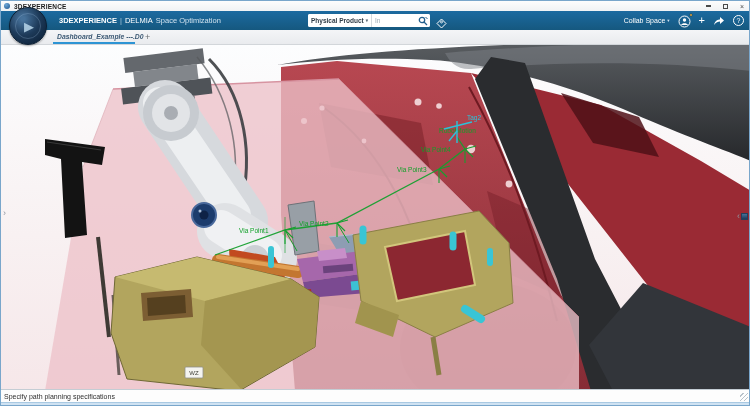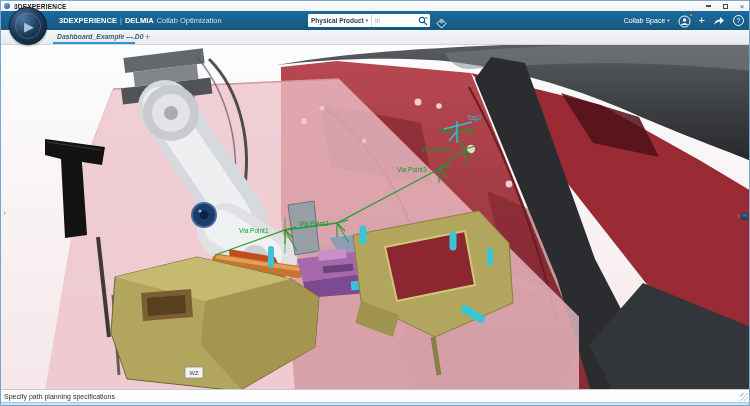--- a/index.html
+++ b/index.html
@@ -18,21 +18,21 @@
   .win-btn { font-size:7px; line-height:7px; color:#4a4a4a; cursor:default; }
   .min-shape { width:5px; height:1.5px; background:#4a4a4a; }
   .max-shape { width:5px; height:5px; border:1px solid #4a4a4a; }
 
   
   .appbar { height:19px; background:linear-gradient(#1c6aa0,#15587f); position:relative; flex:none; }
   .brand { position:absolute; left:58px; top:0; height:19px; display:flex; align-items:center;
            font-size:7.5px; color:#fff; white-space:nowrap; }
   .brand .b1 { font-weight:bold; }
   .brand .dv { margin:0 3px; color:#a8c6da; font-weight:normal; }
-  .brand .b2 { font-weight:bold; }
+  .brand .b2 { font-weight:normal; }
   .brand .b3 { margin-left:3px; font-weight:normal; color:#cfe1ee; }
 
   .searchbox { position:absolute; left:307px; top:3px; width:122px; height:13px; background:#fff;
                border-radius:2px; display:flex; align-items:stretch; overflow:hidden; }
   .scope { display:flex; align-items:center; gap:2px; padding:0 3px; background:#fff;
            border-right:1px solid #d3d9dd; font-size:6.5px; font-weight:bold; color:#2e3b46;
            white-space:nowrap; cursor:default; }
   .scope .caret { font-size:4.5px; color:#566472; }
   .searchbox input { flex:1; min-width:0; border:none; outline:none; font-size:6.5px; padding:0 3px;
                      color:#333; font-family:"Liberation Sans",sans-serif; }
@@ -102,21 +102,21 @@
         </div>
       <div class="win-btn">×</div>
     </div>
   </div>
 
   <div class="appbar">
     <div class="brand">
       <span class="b1">3DEXPERIENCE</span>
       <span class="dv">|</span>
       <span class="b2">DELMIA</span>
-      <span class="b3">Collab Optimization</span>
+      <span class="b3">Space Optimization</span>
     </div>
 
     <div class="searchbox">
       <div class="scope">
         <span>Physical Product</span>
         <span class="caret">▾</span>
       </div>
       <input placeholder="In" style="">
       <div class="search-go">
         <svg width="10" height="10" viewBox="0 0 10 10">

